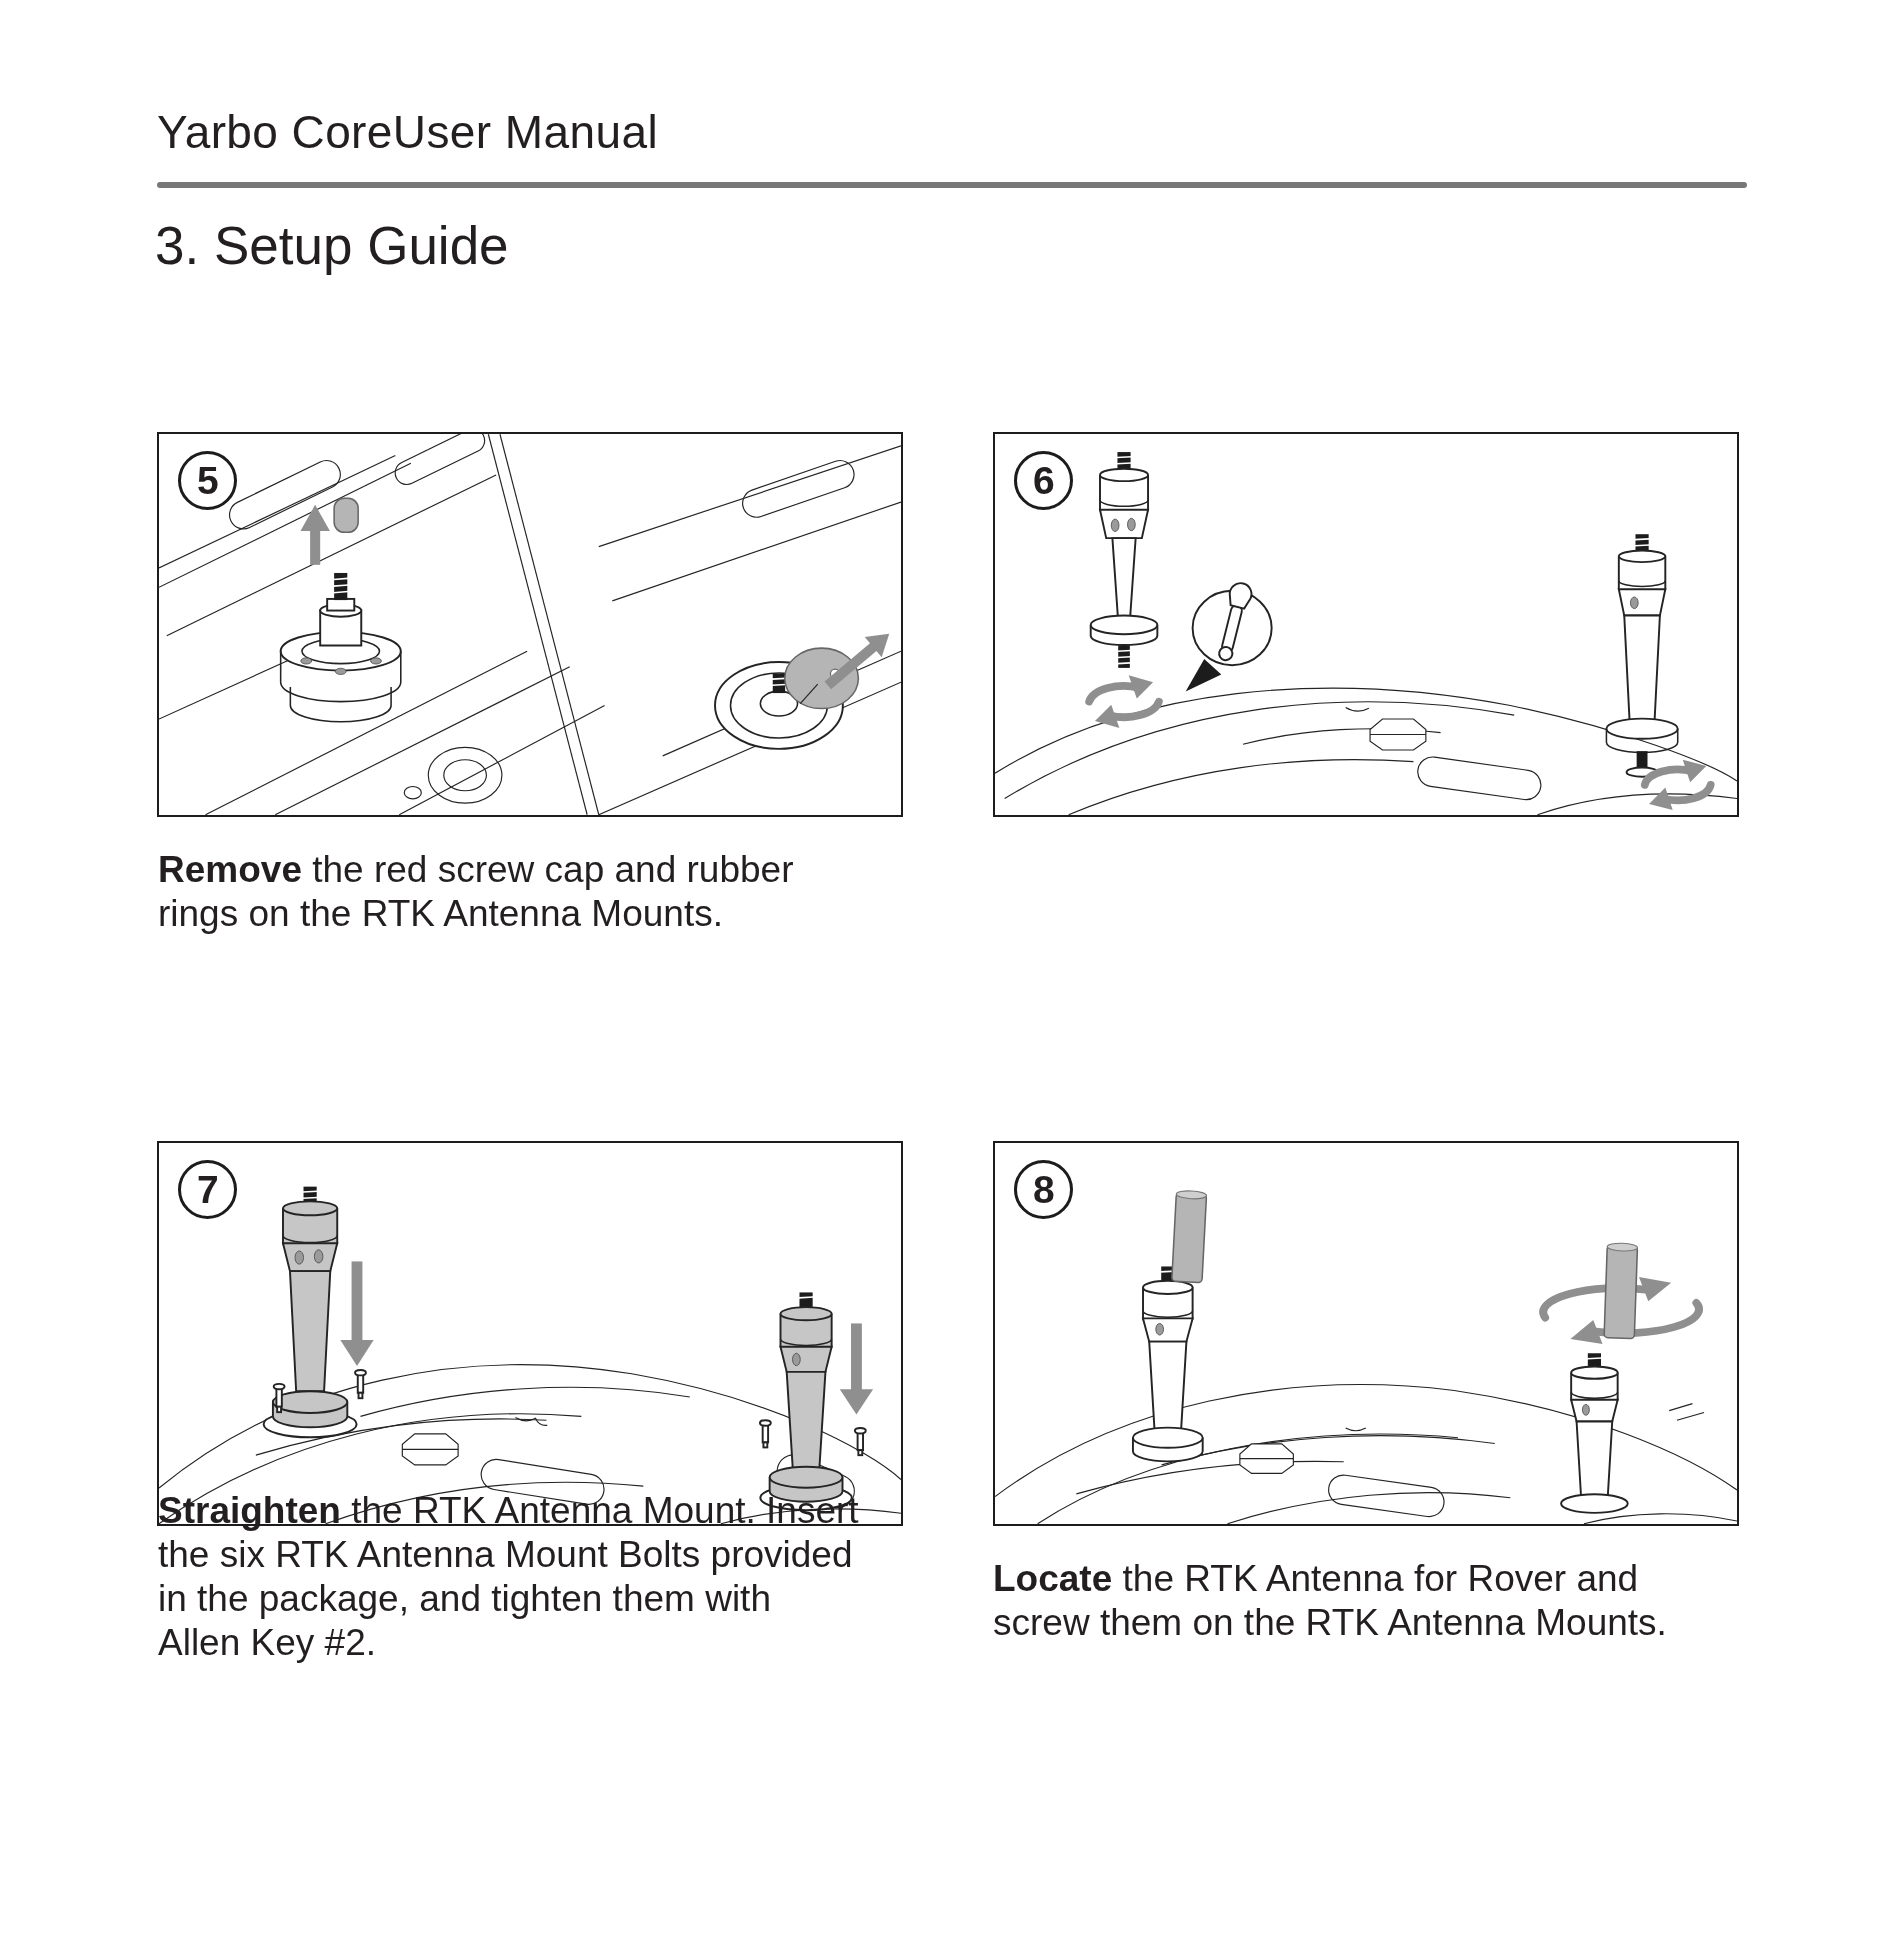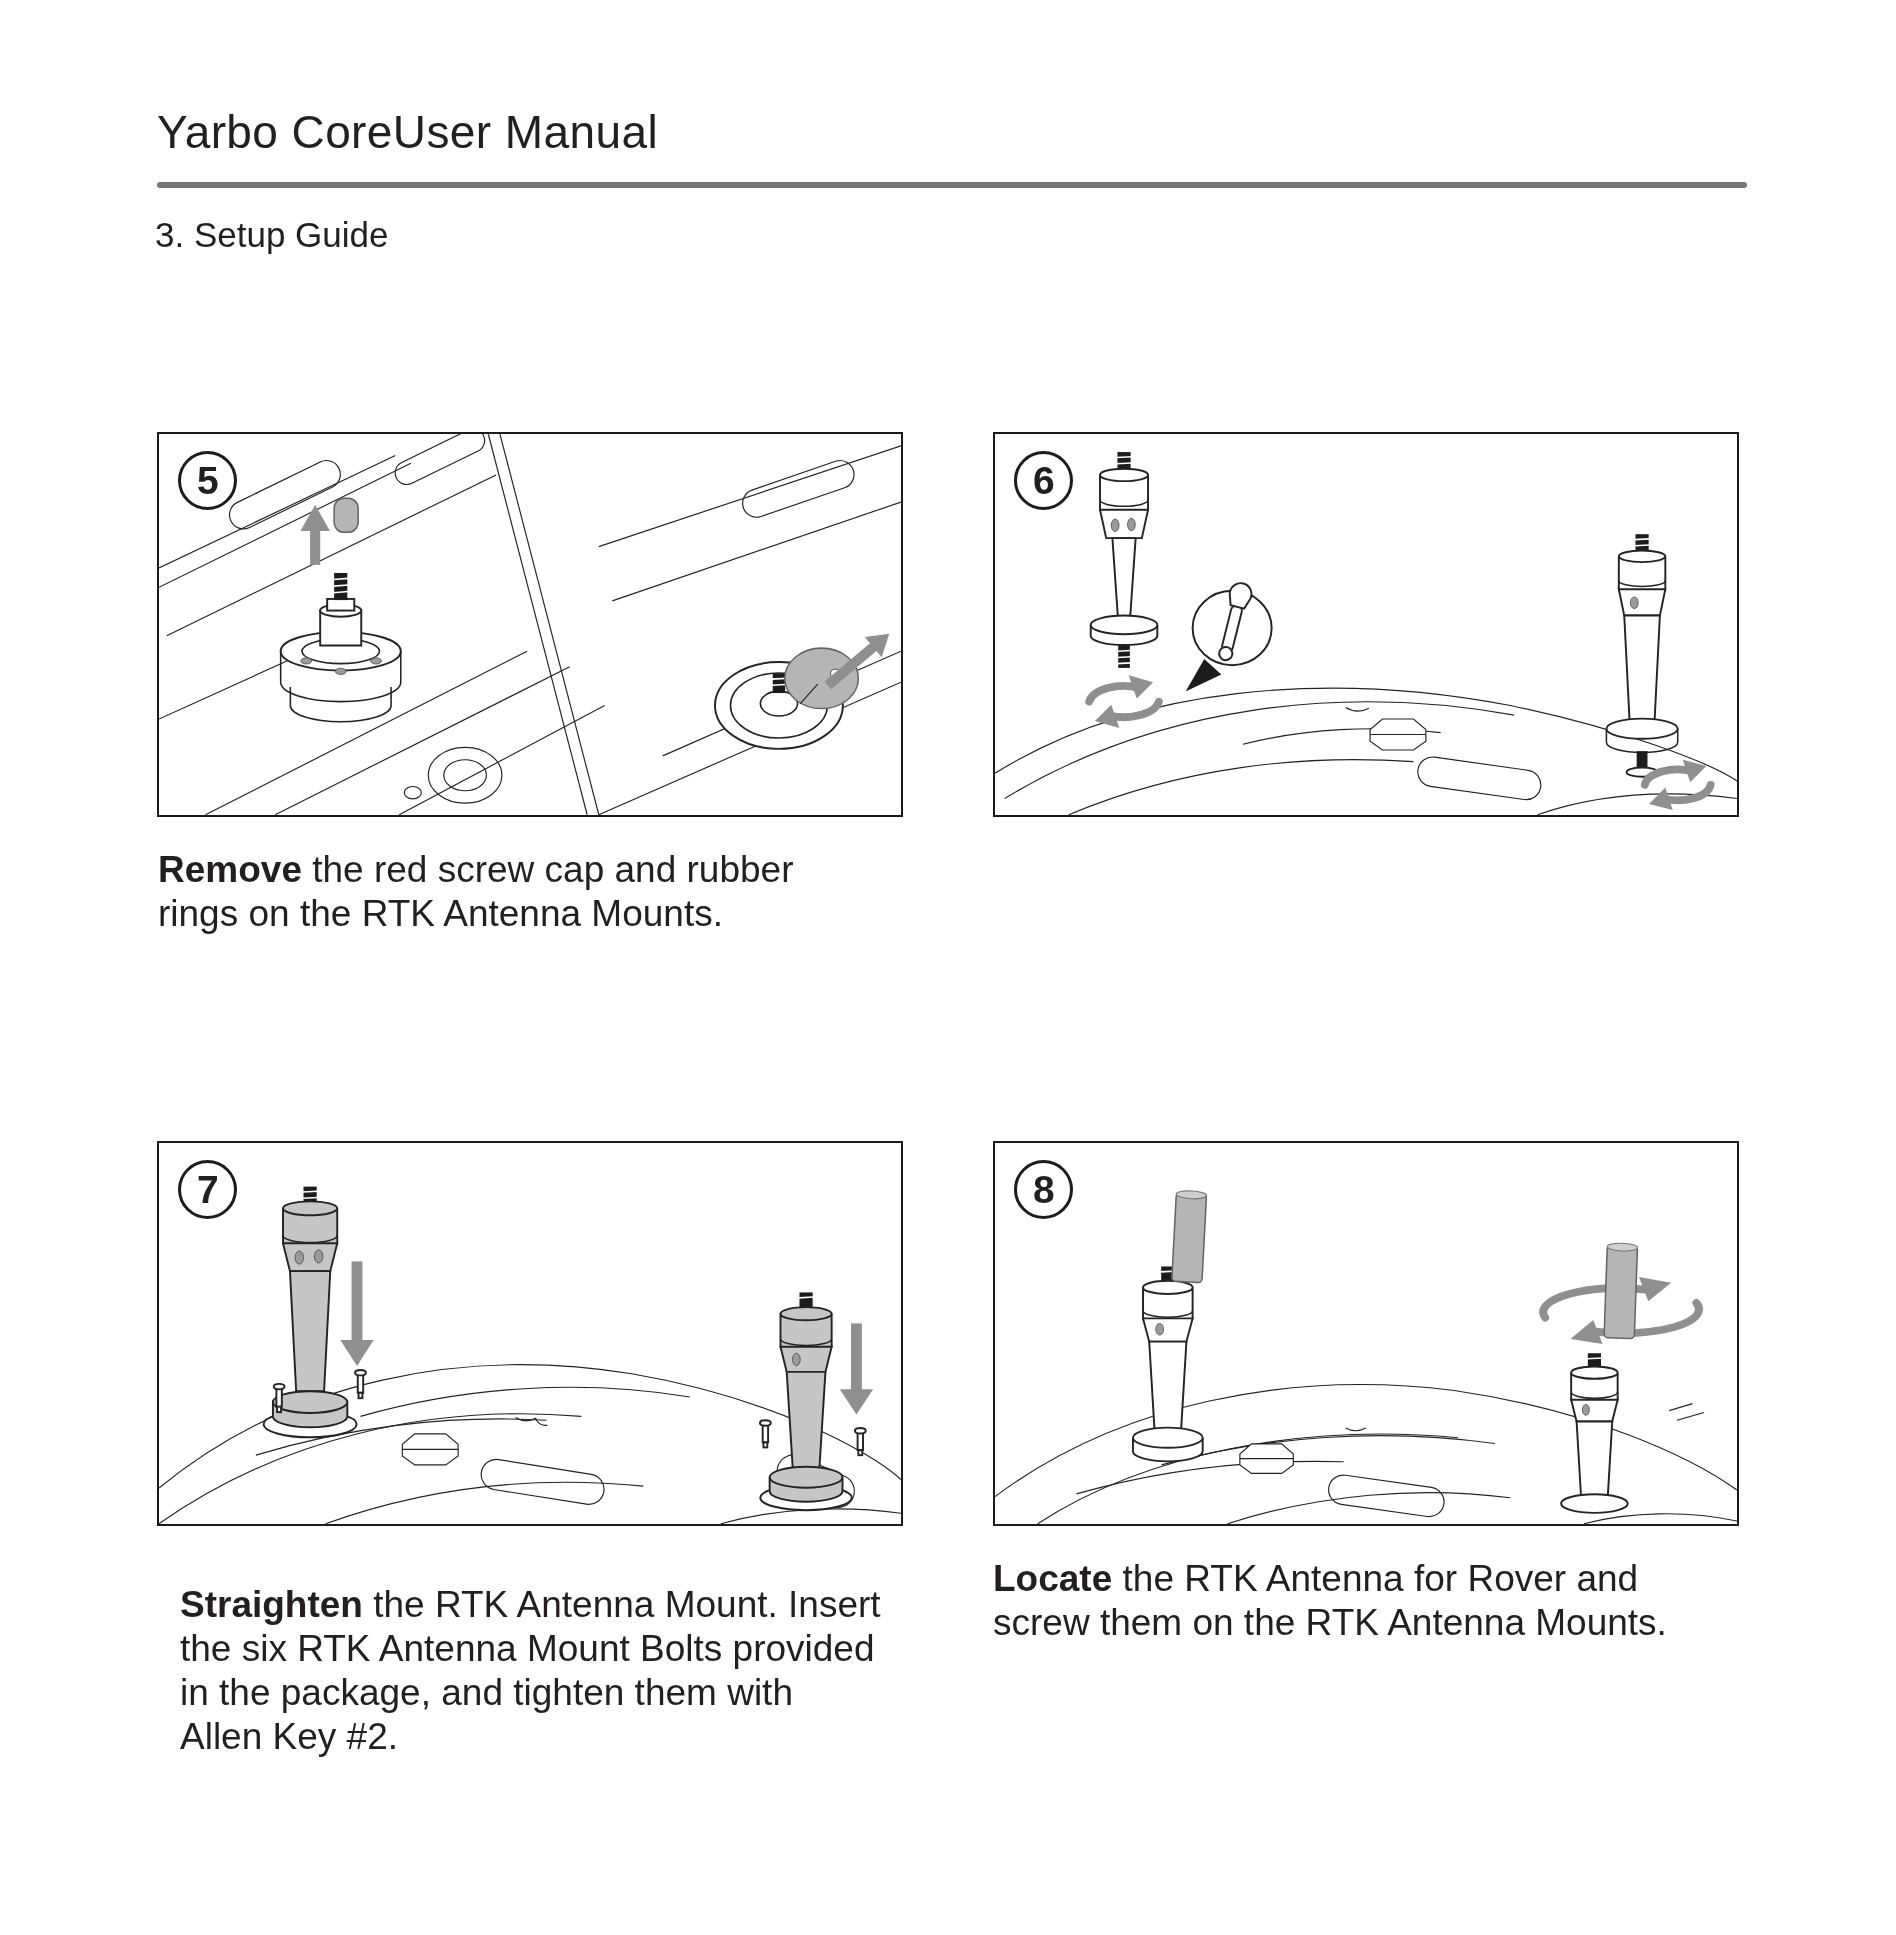--- a/index.html
+++ b/index.html
@@ -8,38 +8,38 @@
   }
   *{margin:0;padding:0;box-sizing:border-box;}
   html,body{background:#ffffff;}
   body{font-family:"Liberation Sans", sans-serif; color:var(--text);}
   .page{position:relative;width:1896px;height:2555px;background:#fff;overflow:hidden;}
 
   .hdr{position:absolute;left:157px;top:105px;font-size:46px;letter-spacing:0.4px;white-space:nowrap;}
   .hdr .brand{font-weight:400;}
   .hdr .doc{font-weight:400;}
   .divider{position:absolute;left:157px;top:182px;width:1590px;height:5.8px;background:var(--divider);border-radius:3.1px;}
-  .section-title{position:absolute;left:155px;top:215px;font-size:35px;font-weight:400;white-space:nowrap;}
+  .section-title{position:absolute;left:155px;top:215px;font-size:53px;font-weight:400;white-space:nowrap;}
 
   .panel{position:absolute;width:746px;height:385px;border:2.7px solid #1c1c1c;background:#fff;}
   .panel.p5{left:157px;top:432px;width:746px;}
   .panel.p6{left:993px;top:432px;}
   .panel.p7{left:157px;top:1141px;width:746px;}
   .panel.p8{left:993px;top:1141px;}
   .panel svg{position:absolute;left:0;top:0;width:100%;height:100%;display:block;}
 
   .badge{position:absolute;left:19.4px;top:17px;width:59px;height:59px;border:3.9px solid #1c1c1c;
          border-radius:50%;background:#fff;display:flex;align-items:center;justify-content:center;
          font-size:39px;font-weight:700;}
 
   .caption{position:absolute;width:832px;font-size:37px;line-height:44px;white-space:pre-line;color:var(--text);}
   .caption b{font-weight:700;}
   .cap5{left:158px;top:848px;}
   .cap6{left:993px;top:848px;}
-  .cap7{left:158px;top:1583px;margin-left:22px;}
+  .cap7{left:158px;top:1489px;}
   .cap8{left:993px;top:1557px;}
 
   
   .ln{stroke:var(--line);stroke-width:4;fill:none;}
   .lnt{stroke:var(--line);stroke-width:3;fill:none;}
   .lnf{stroke:var(--line);stroke-width:5;fill:#ffffff;}
   .dk{fill:#1c1c1c;stroke:none;}
   .thr{stroke:#ffffff;stroke-width:4;fill:none;}
   .arrow{fill:var(--arrow);stroke:none;}
   .rot{stroke:var(--arrow);stroke-width:20;fill:none;stroke-linecap:round;}

